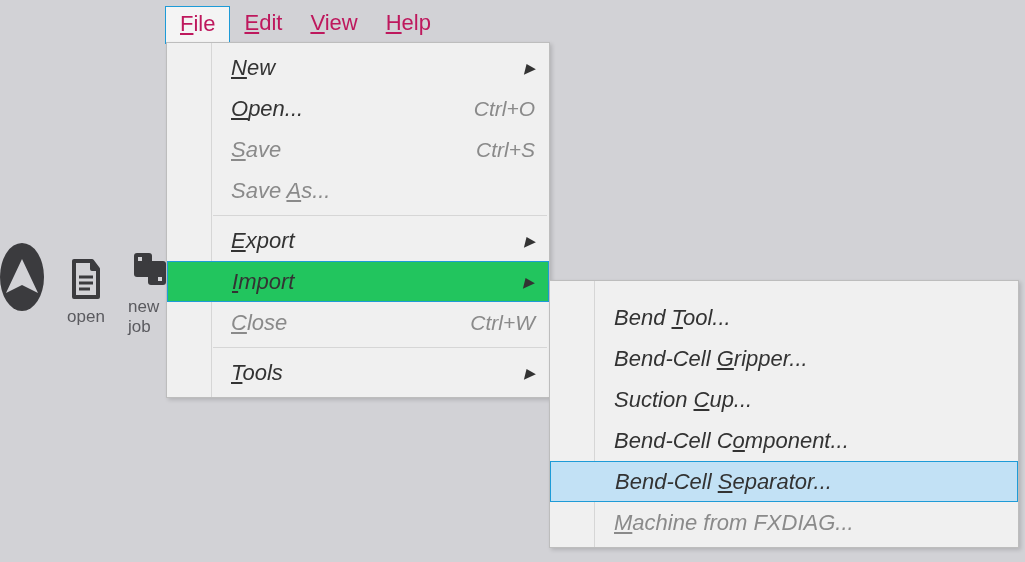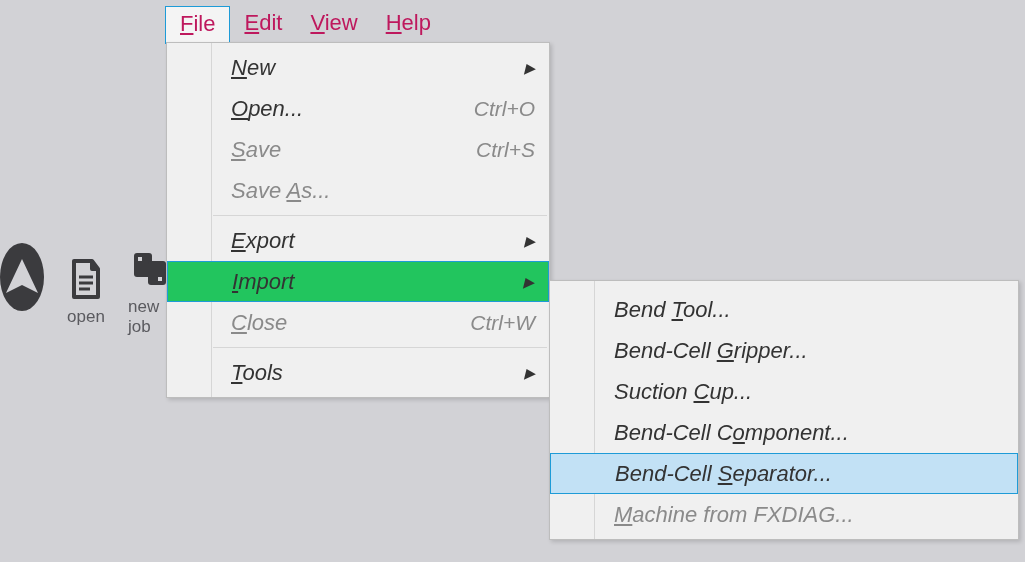--- a/index.html
+++ b/index.html
@@ -133,21 +133,21 @@
   .submenu {
     position: absolute;
     left: 549px;
     top: 280px;
     width: 470px;
     background: #f0f0f0;
     border: 1px solid #bdbdbd;
     box-shadow: 2px 2px 4px rgba(0,0,0,0.15);
     font-size: 22px;
     color: #333;
-    padding-top: 8px;
+    padding-top: 16px;
     padding-bottom: 4px;
   }
   .submenu::before {
     content: "";
     position: absolute;
     left: 44px;
     top: 0;
     bottom: 0;
     width: 0;
     border-left: 1px solid #d6d6d6;

